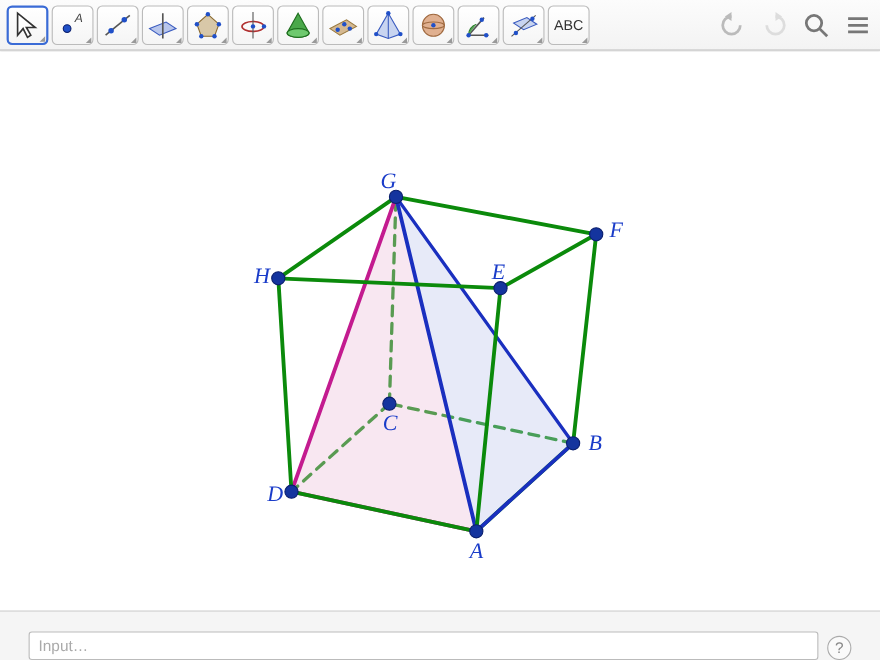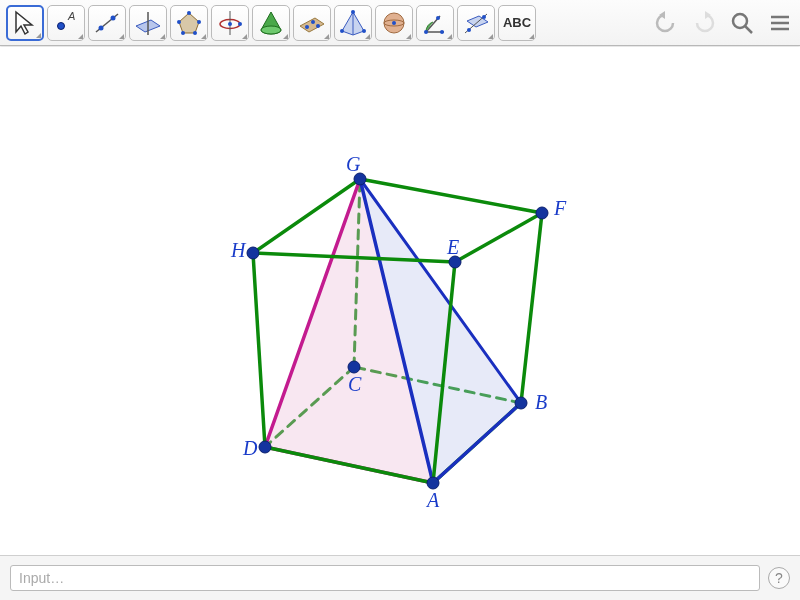--- a/index.html
+++ b/index.html
@@ -20,21 +20,21 @@
     border: 1px solid #bbb; border-radius: 5px;
     display: flex; align-items: center; justify-content: center;
     margin-right: 1px; cursor: pointer; position: relative;
   }
   .tool-btn.selected { border: 2px solid #3a6bd6; }
   .tool-btn .tri-corner {
     position:absolute; right:1px; bottom:1px; width:0;height:0;
     border-left:5px solid transparent; border-bottom:5px solid #999;
   }
   .tool-btn svg { width: 30px; height: 30px; }
-  .tool-btn.text-tool { font-size: 13px; font-weight: bold; color: #333; }
+  .tool-btn.text-tool { font-size: 13px; font-weight: normal; color: #333; }
 
   .toolbar-right {
     margin-left: auto; display: flex; align-items: center; gap: 10px;
   }
   .hist-btn, .icon-btn {
     width: 28px; height: 28px; display:flex; align-items:center; justify-content:center;
     cursor: pointer; color: #888;
   }
   .icon-btn svg, .hist-btn svg { width: 24px; height: 24px; }
 
@@ -57,21 +57,21 @@
   .canvas3d svg { width: 100%; height: 100%; }
   .pt-label {
     font-family: Georgia, 'Times New Roman', serif;
     font-size: 20px; fill: #1a3cc9; font-style: italic;
   }
 
   
   .input-bar {
     position: absolute; left:0; bottom:0; width:100%; height:45px;
     background: #f5f5f5; border-top:1px solid #cfcfcf;
-    display:flex; align-items:center; padding: 0 10px; gap:8px;
+    display:flex; align-items:flex-end; padding: 0 26px; gap:8px;
   }
   .input-bar input {
     flex: 1; height: 26px; border: 1px solid #bbb; border-radius: 3px;
     padding: 2px 8px; font-size: 14px; color:#333; background:#fff;
   }
   .input-bar input::placeholder { color: #aaa; }
   .help-btn {
     width: 22px; height: 22px; border:1px solid #aaa; border-radius: 50%;
     display:flex; align-items:center; justify-content:center;
     font-size: 14px; color:#888; cursor:pointer; background:#fafafa;

